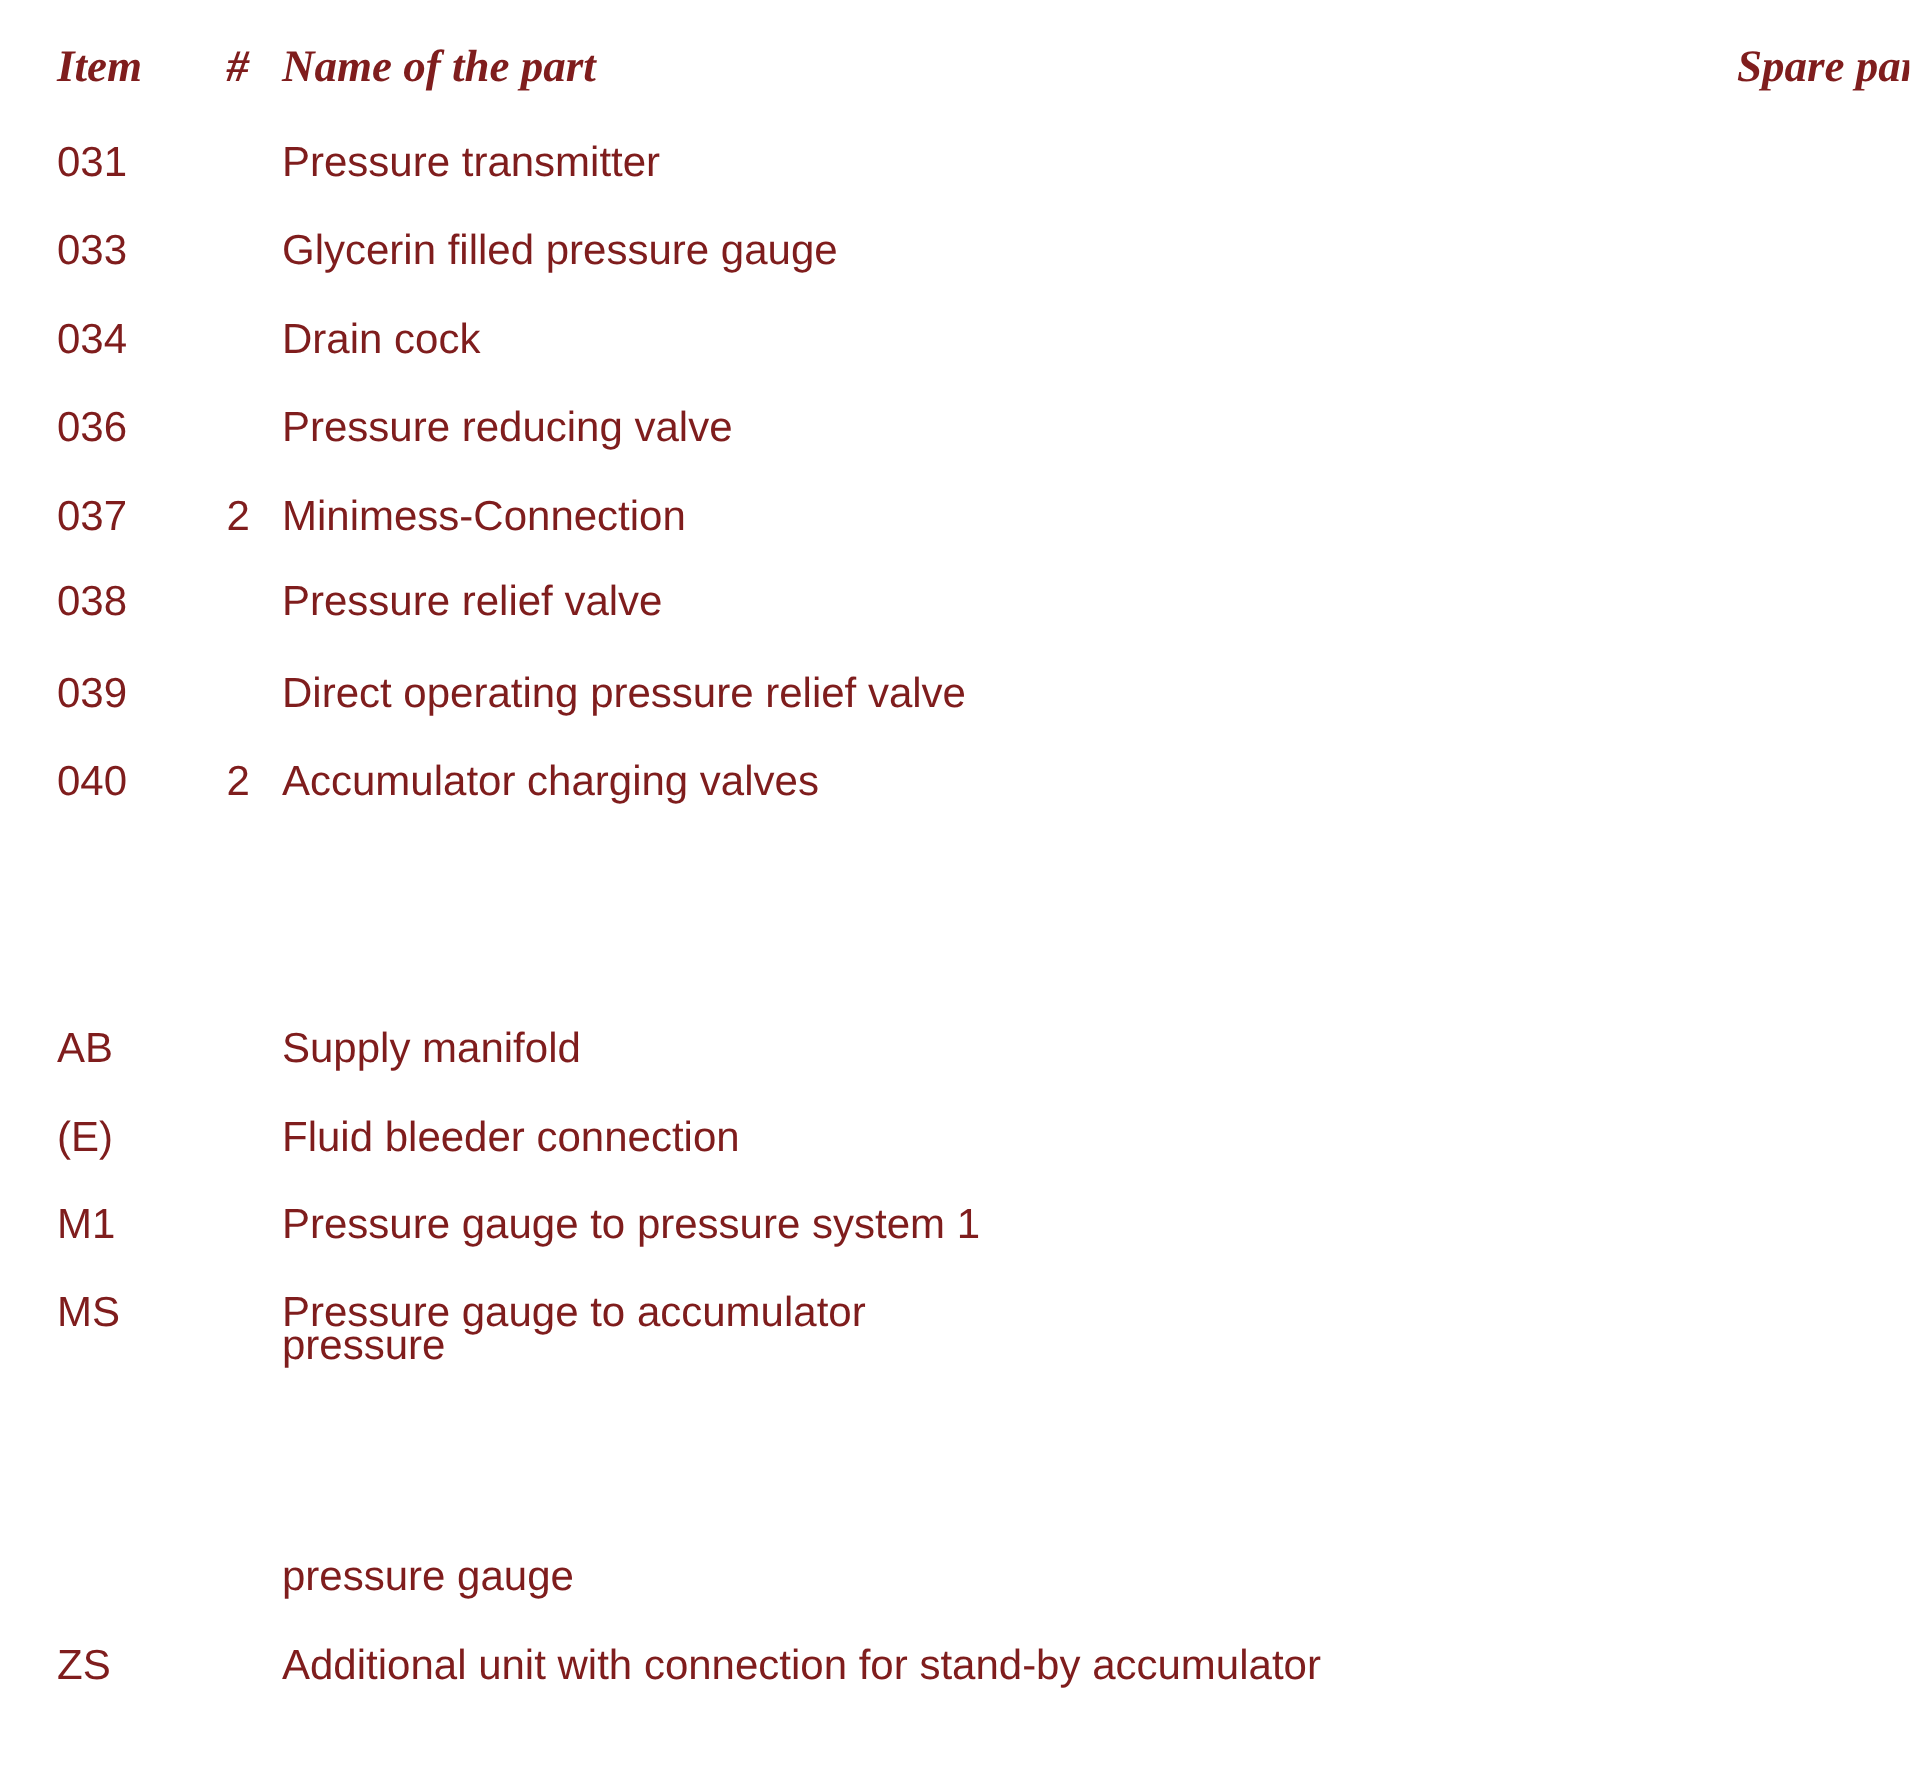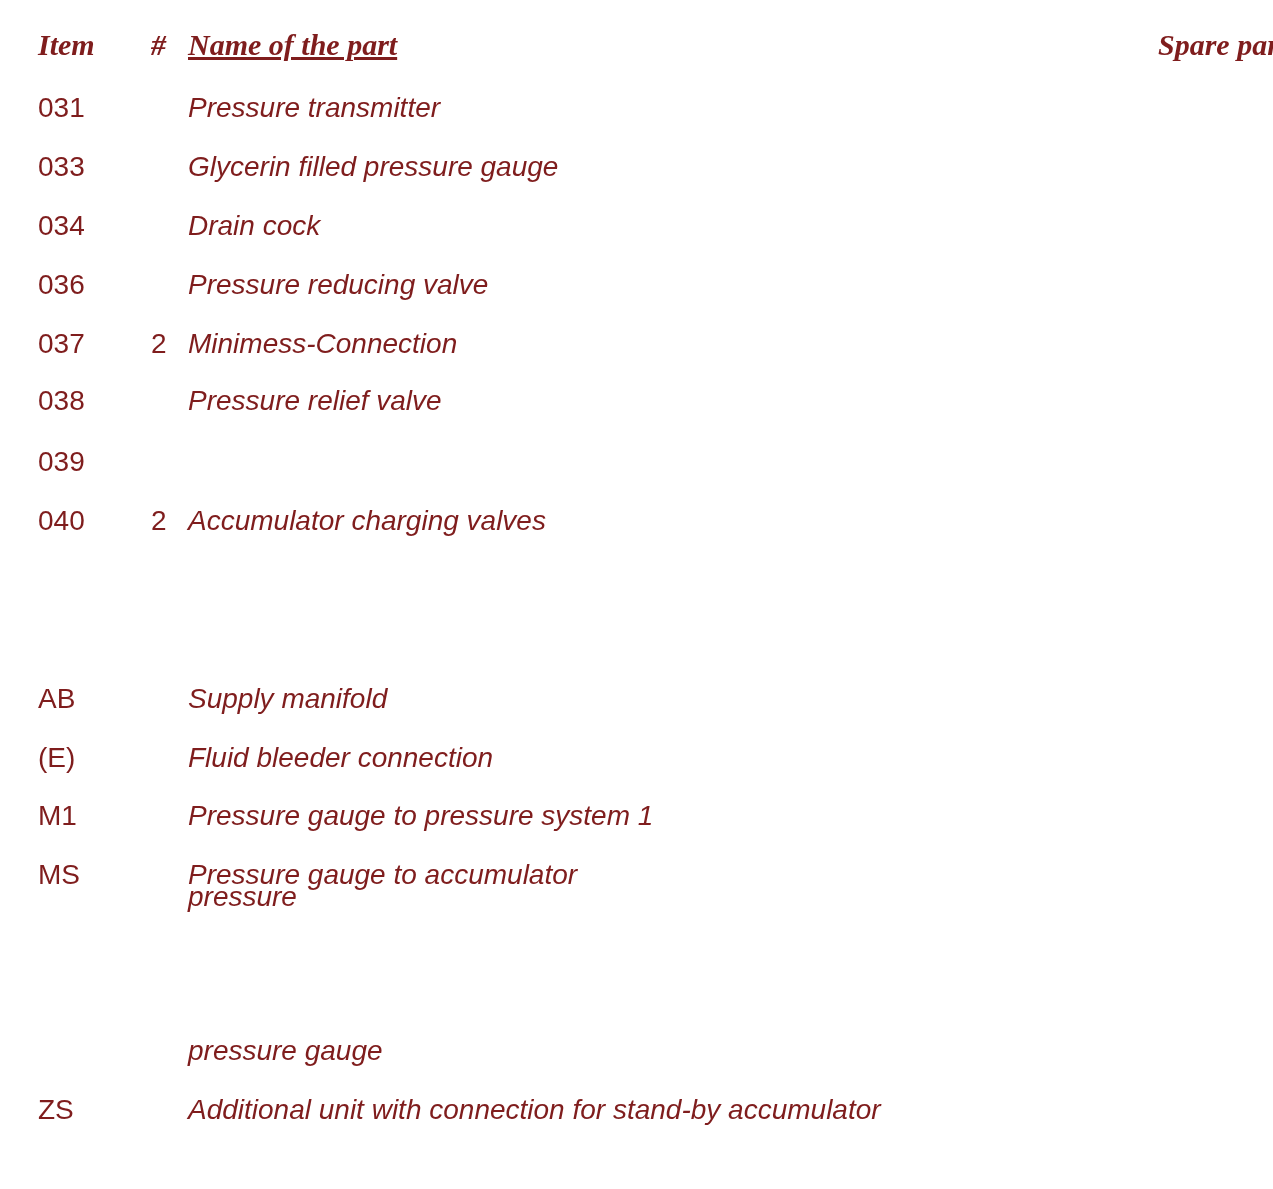--- a/index.html
+++ b/index.html
@@ -25,36 +25,36 @@
     height: 36px;
     line-height: 36px;
     font-family: "Liberation Serif", "DejaVu Serif", serif;
     font-style: italic;
     font-weight: bold;
     font-size: 30px;
     white-space: nowrap;
   }
   .hdr .h-item  { position: absolute; left: 38px; }
   .hdr .h-qty   { position: absolute; left: 151px; }
-  .hdr .h-name  { position: absolute; left: 188px; text-decoration: underline; }
+  .hdr .h-name  { position: absolute; left: 188px; }
   .hdr .h-spare { position: absolute; left: 1158px; }
   
   .row {
     position: absolute;
     left: 0;
     width: 100%;
     height: 34px;
     line-height: 34px;
     font-size: 28px;
     white-space: nowrap;
     padding-left: 20px;
   }
   .c-item { position: absolute; left: 38px; }
   .c-qty  { position: absolute; left: 151px; }
-  .c-name { position: absolute; left: 188px; font-style: italic; }
+  .c-name { position: absolute; left: 188px; }
 </style>
 </head>
 <body>
 
 <div id="page">
 
   <div class="hdr">
     <span class="h-item">Item</span>
     <span class="h-qty">#</span>
     <span class="h-name">Name of the part</span>
@@ -87,20 +87,21 @@
     <span class="c-name">Minimess-Connection</span>
   </div>
   <div class="row" style="top:384px">
     <span class="c-item">038</span>
     <span class="c-qty"></span>
     <span class="c-name">Pressure relief valve</span>
   </div>
   <div class="row" style="top:445px">
     <span class="c-item">039</span>
     <span class="c-qty"></span>
+    <span class="c-name">Direct operating pressure relief valve</span>
   </div>
   <div class="row" style="top:504px">
     <span class="c-item">040</span>
     <span class="c-qty">2</span>
     <span class="c-name">Accumulator charging valves</span>
   </div>
 
   <div class="row" style="top:682px">
     <span class="c-item">AB</span>
     <span class="c-name">Supply manifold</span>

